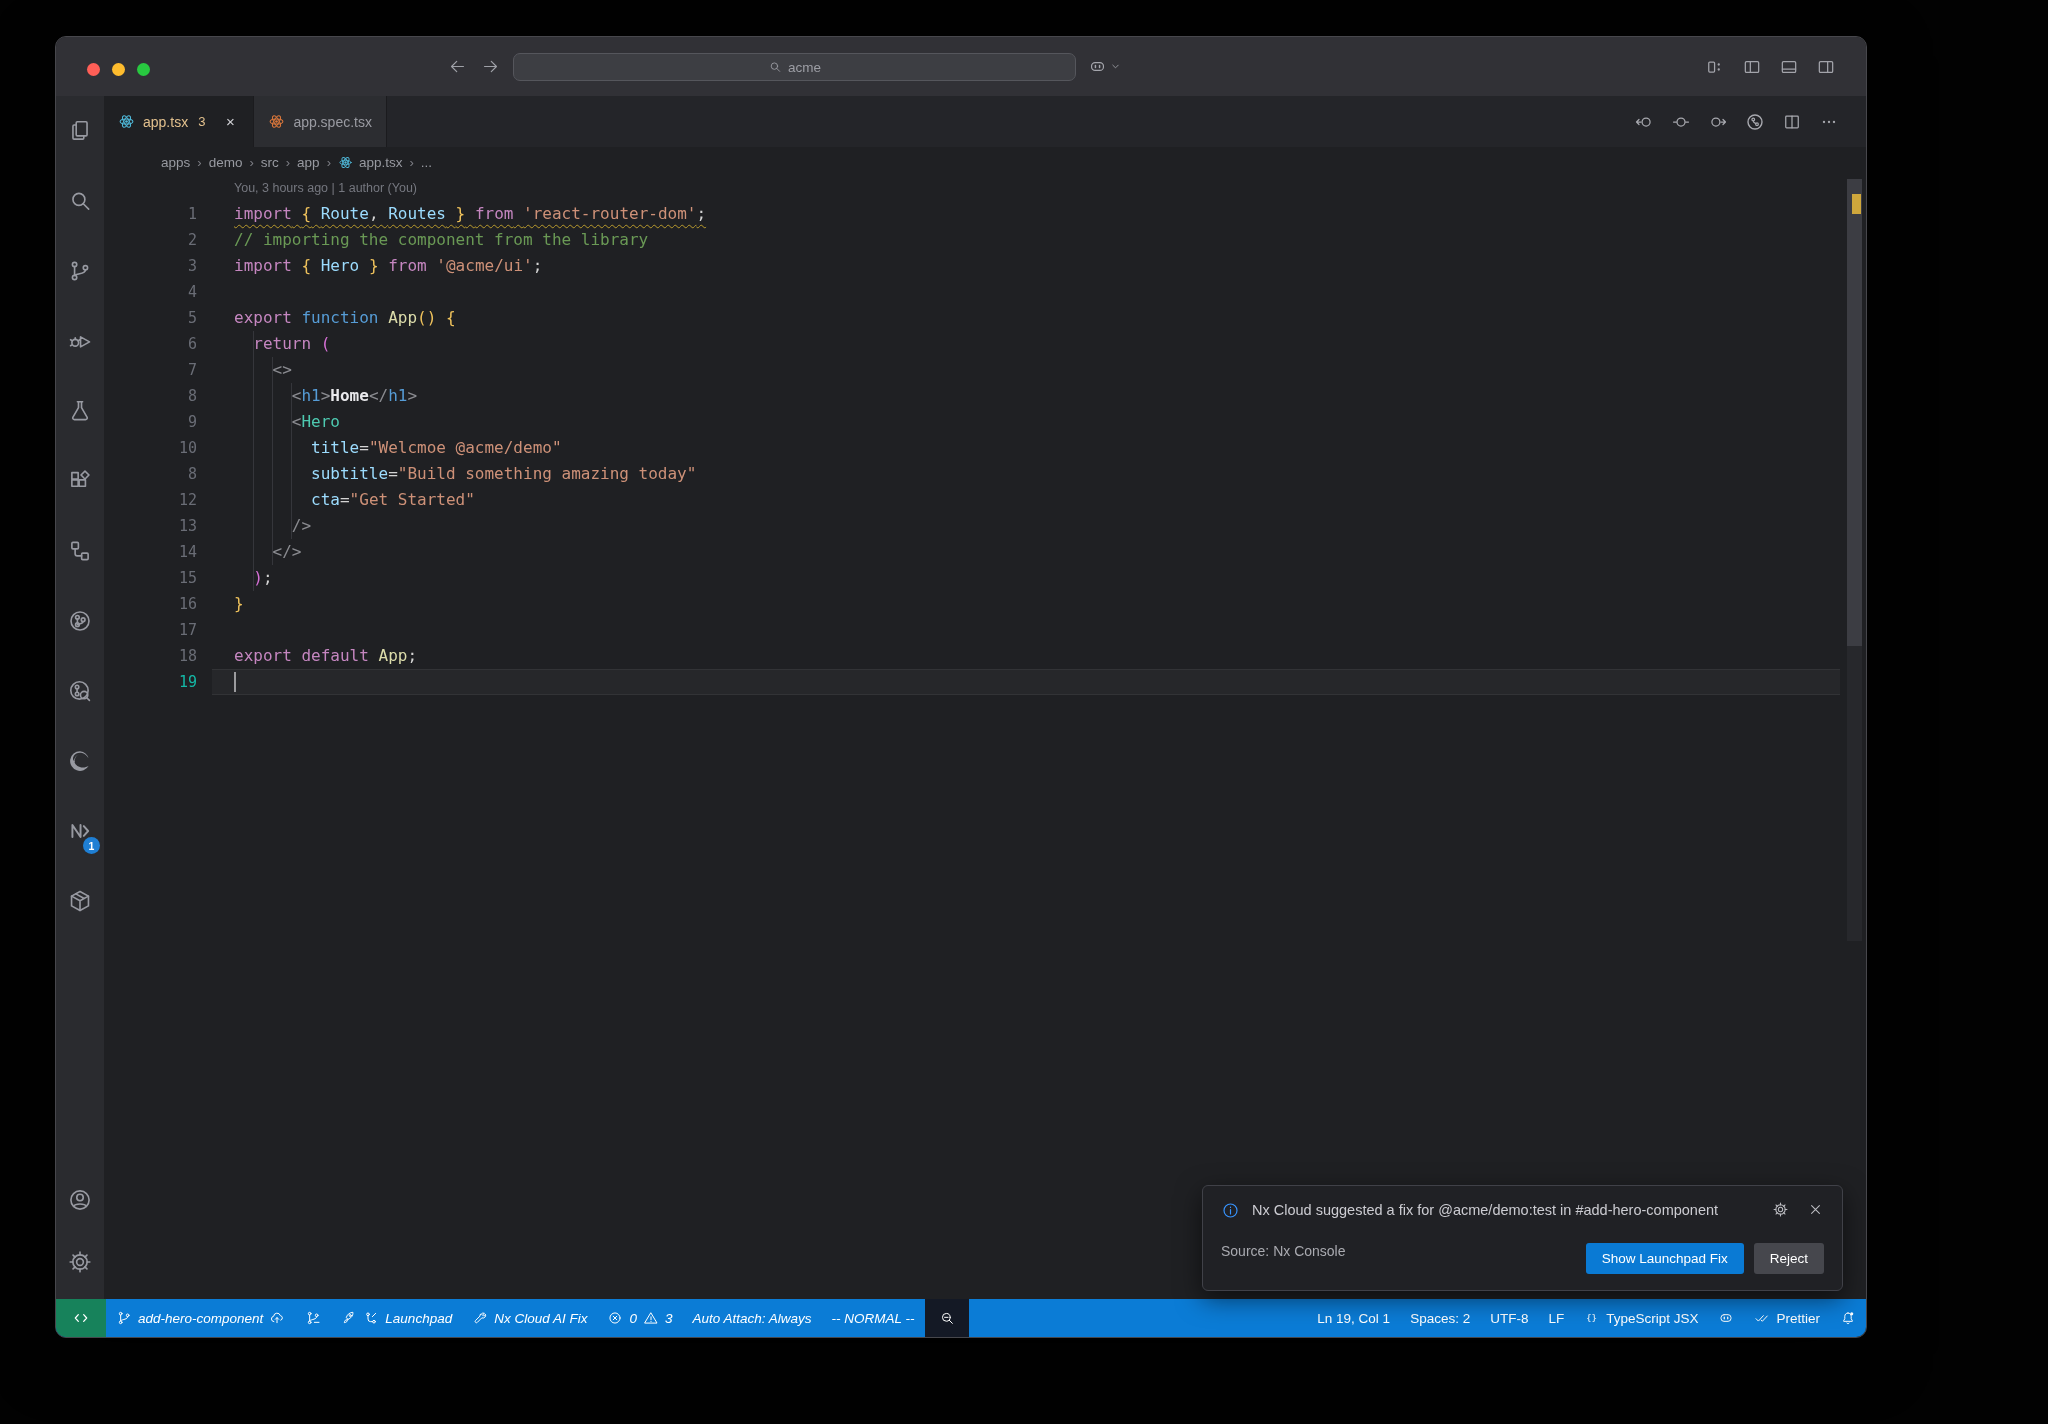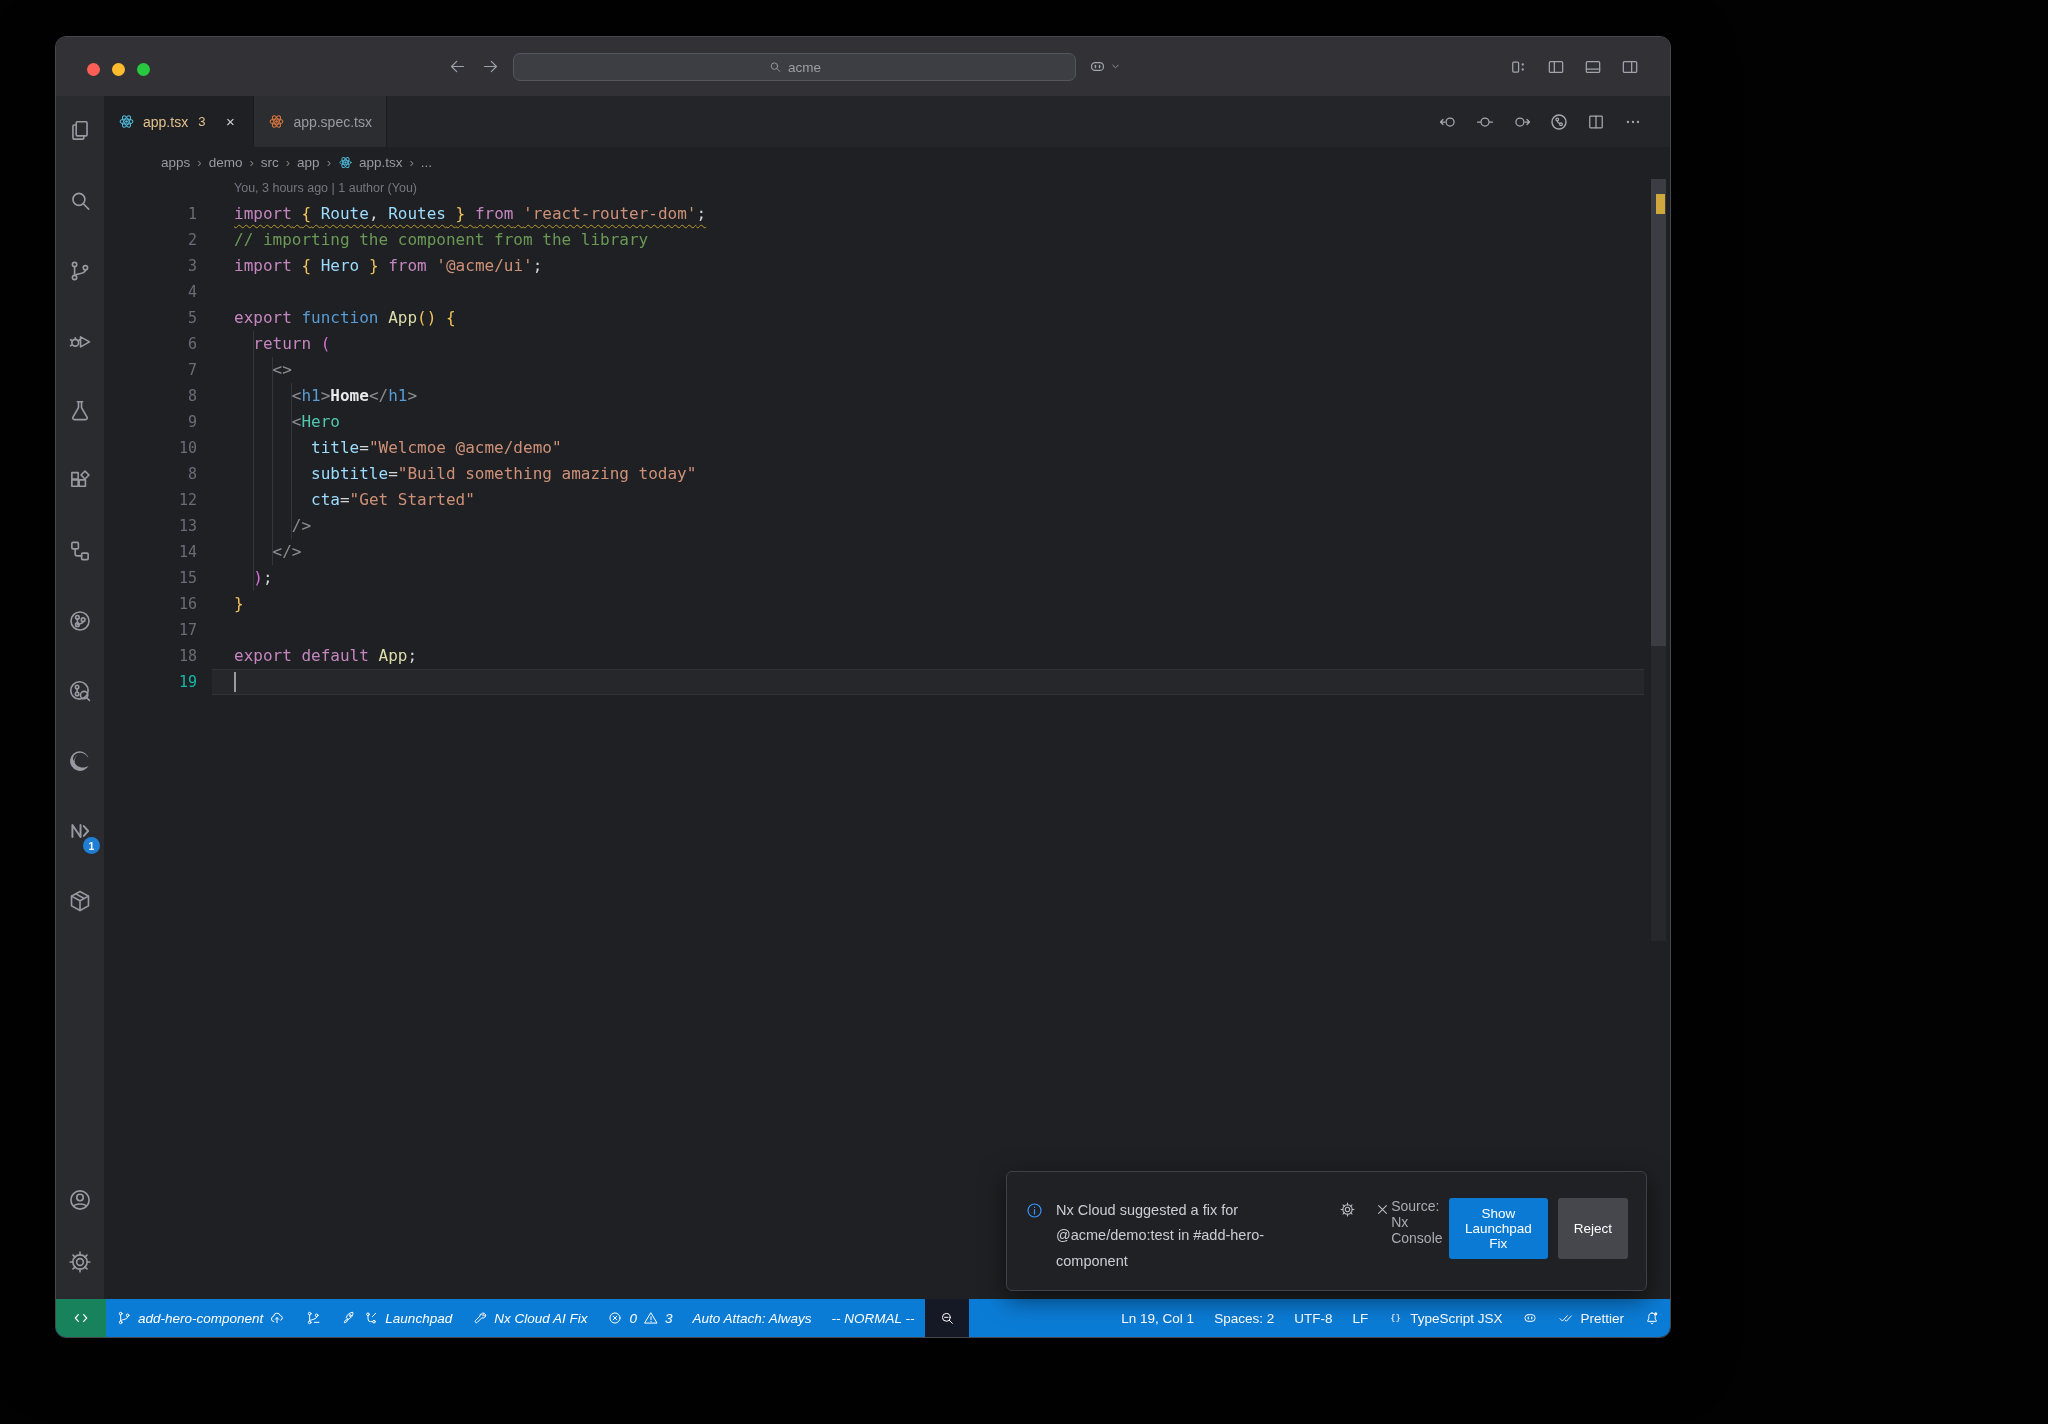--- a/index.html
+++ b/index.html
@@ -1,20 +1,20 @@
 <!DOCTYPE html>
 <html><head>
 <meta charset="utf-8">
 <style>
   * { margin:0; padding:0; box-sizing:border-box; }
   html,body { width:2048px; height:1424px; background:#000; overflow:hidden;
     font-family:"Liberation Sans", sans-serif; }
   .stage { position:relative; width:2048px; height:1424px; background:#020202; }
 
-  .window { position:absolute; left:55px; top:36px; width:1616px; height:1302px;
+  .window { position:absolute; left:55px; top:36px; width:1812px; height:1302px;
     background:#1f2023; border-radius:11px; border:1px solid #47474c;
     box-shadow:0 18px 60px rgba(0,0,0,.75); overflow:hidden;
     display:flex; flex-direction:column; }
 
   
   .titlebar { position:relative; height:59px; background:#313136; flex:0 0 auto; }
   .traffic { position:absolute; left:31px; top:26px; display:flex; gap:12px; }
   .traffic span { width:13px; height:13px; border-radius:50%; display:block; }
   .tl-close{ background:#ff5f57; } .tl-min{ background:#febc2e; } .tl-max{ background:#28c840; }
   .nav-arrows { position:absolute; left:392px; top:0; height:59px; display:flex; align-items:center; gap:14px; color:#9fa1a8; }
@@ -91,21 +91,21 @@
   .sb-left { display:flex; align-items:stretch;font-style:italic; }
   .sb-right { margin-left:auto; display:flex; align-items:stretch; }
   .sb-item { display:flex; align-items:center; gap:6px; padding:0 10px; cursor:pointer; white-space:nowrap; }
   .sb-item .ic { width:16px; height:16px; }
   .sb-remote { background:#17825b; padding:0 17px; }
   .sb-dark { background:#141925; padding:0 14px; }
 
   
   .toast { position:absolute; right:23px; bottom:46px; width:641px; background:#202125;
     border:1px solid #404148; border-radius:6px; box-shadow:0 8px 26px rgba(0,0,0,.55);
-    padding:26px 18px 16px 18px; display:flex; flex-direction:row; }
+    padding:12px 18px 16px 18px; display:flex; flex-direction:column; gap:20px; }
   .toast-row1 { display:flex; align-items:flex-start; gap:12px; }
   .toast-msg { font-size:14.5px; color:#ccccd2; line-height:1.75; max-width:470px; }
   .toast-icons { margin-left:auto; display:flex; gap:18px; color:#bcbdc2; padding-top:3px; }
   .toast-icons .ic { width:17px; height:17px; cursor:pointer; }
   .info-ic { width:19px; height:19px; color:#3794ff; flex:0 0 auto; margin-top:3px; }
   .toast-row2 { display:flex; align-items:flex-start; }
   .toast-src { font-size:14px; color:#a9aab0; }
   .toast-btns { margin-left:auto; display:flex; gap:10px; }
   .btn { border:none; border-radius:3px; font-size:13.5px; padding:8px 16px; color:#fff; cursor:pointer;
     font-family:"Liberation Sans", sans-serif; }

